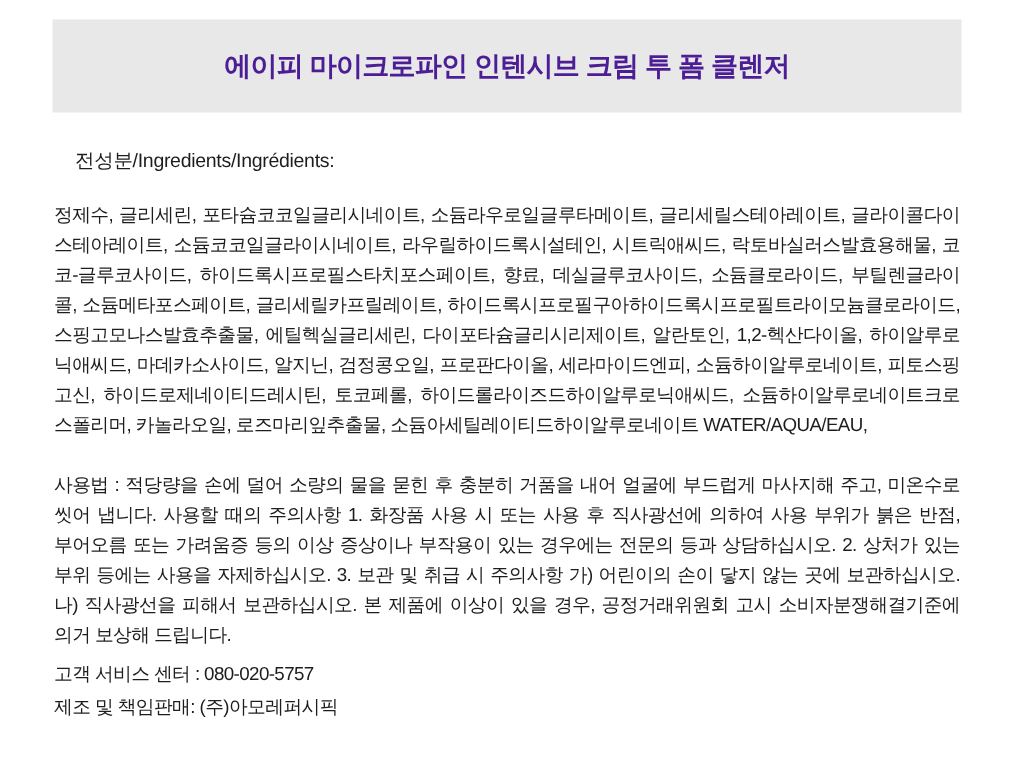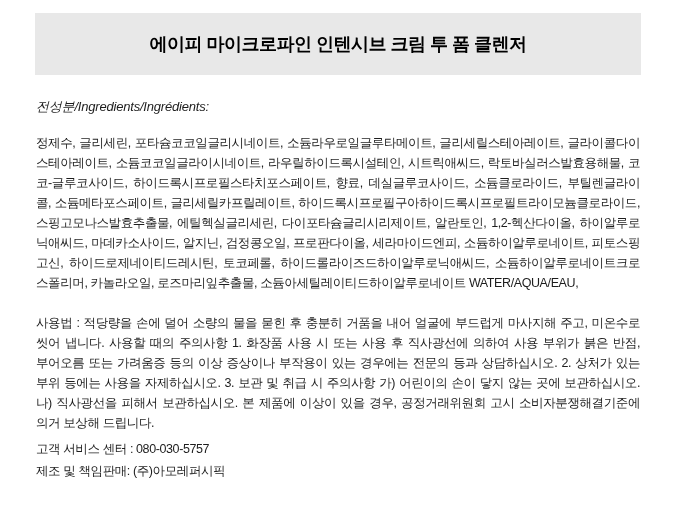--- a/index.html
+++ b/index.html
@@ -24,33 +24,32 @@
     height: 62px;
     background: #e8e8e8;
     display: flex;
     align-items: center;
     justify-content: center;
   }
   .title-bar .title {
     font-size: 18px;
     font-weight: bold;
     letter-spacing: -0.5px;
-    color: #000000;
+    color: #4c1d95;
   }
   .content {
     position: absolute;
     left: 36px;
     top: 98px;
     width: 604px;
   }
   .ingredients-heading {
     font-size: 13px;
     letter-spacing: -0.2px;
-    margin: 0 0 17px 0;
-    font-style: italic;
+    margin: 0 0 17px 14px;
   }
   .body-text {
     font-size: 12.5px;
     line-height: 20px;
     letter-spacing: -0.4px;
     margin: 0;
     text-align: justify;
   }
   .ingredients-text {
     word-break: break-all;
@@ -78,20 +77,20 @@
   </div>
 
   <div class="content">
 
     <p class="ingredients-heading">전성분/Ingredients/Ingrédients:</p>
 
     <p class="body-text ingredients-text">정제수, 글리세린, 포타슘코코일글리시네이트, 소듐라우로일글루타메이트, 글리세릴스테아레이트, 글라이콜다이스테아레이트, 소듐코코일글라이시네이트, 라우릴하이드록시설테인, 시트릭애씨드, 락토바실러스발효용해물, 코코-글루코사이드, 하이드록시프로필스타치포스페이트, 향료, 데실글루코사이드, 소듐클로라이드, 부틸렌글라이콜, 소듐메타포스페이트, 글리세릴카프릴레이트, 하이드록시프로필구아하이드록시프로필트라이모늄클로라이드, 스핑고모나스발효추출물, 에틸헥실글리세린, 다이포타슘글리시리제이트, 알란토인, 1,2-헥산다이올, 하이알루로닉애씨드, 마데카소사이드, 알지닌, 검정콩오일, 프로판다이올, 세라마이드엔피, 소듐하이알루로네이트, 피토스핑고신, 하이드로제네이티드레시틴, 토코페롤, 하이드롤라이즈드하이알루로닉애씨드, 소듐하이알루로네이트크로스폴리머, 카놀라오일, 로즈마리잎추출물, 소듐아세틸레이티드하이알루로네이트 WATER/AQUA/EAU,</p>
 
     <p class="body-text usage-text">사용법 : 적당량을 손에 덜어 소량의 물을 묻힌 후 충분히 거품을 내어 얼굴에 부드럽게 마사지해 주고, 미온수로 씻어 냅니다. 사용할 때의 주의사항 1. 화장품 사용 시 또는 사용 후 직사광선에 의하여 사용 부위가 붉은 반점, 부어오름 또는 가려움증 등의 이상 증상이나 부작용이 있는 경우에는 전문의 등과 상담하십시오. 2. 상처가 있는 부위 등에는 사용을 자제하십시오. 3. 보관 및 취급 시 주의사항 가) 어린이의 손이 닿지 않는 곳에 보관하십시오. 나) 직사광선을 피해서 보관하십시오. 본 제품에 이상이 있을 경우, 공정거래위원회 고시 소비자분쟁해결기준에 의거 보상해 드립니다.</p>
 
-    <p class="footer-line">고객 서비스 센터 : 080-030-5757</p>
+    <p class="footer-line">고객 서비스 센터 : 080-020-5757</p>
 
 
     <p class="footer-line">제조 및 책임판매: (주)아모레퍼시픽</p>
 
   </div>
 
 </div>
 
 </body></html>

